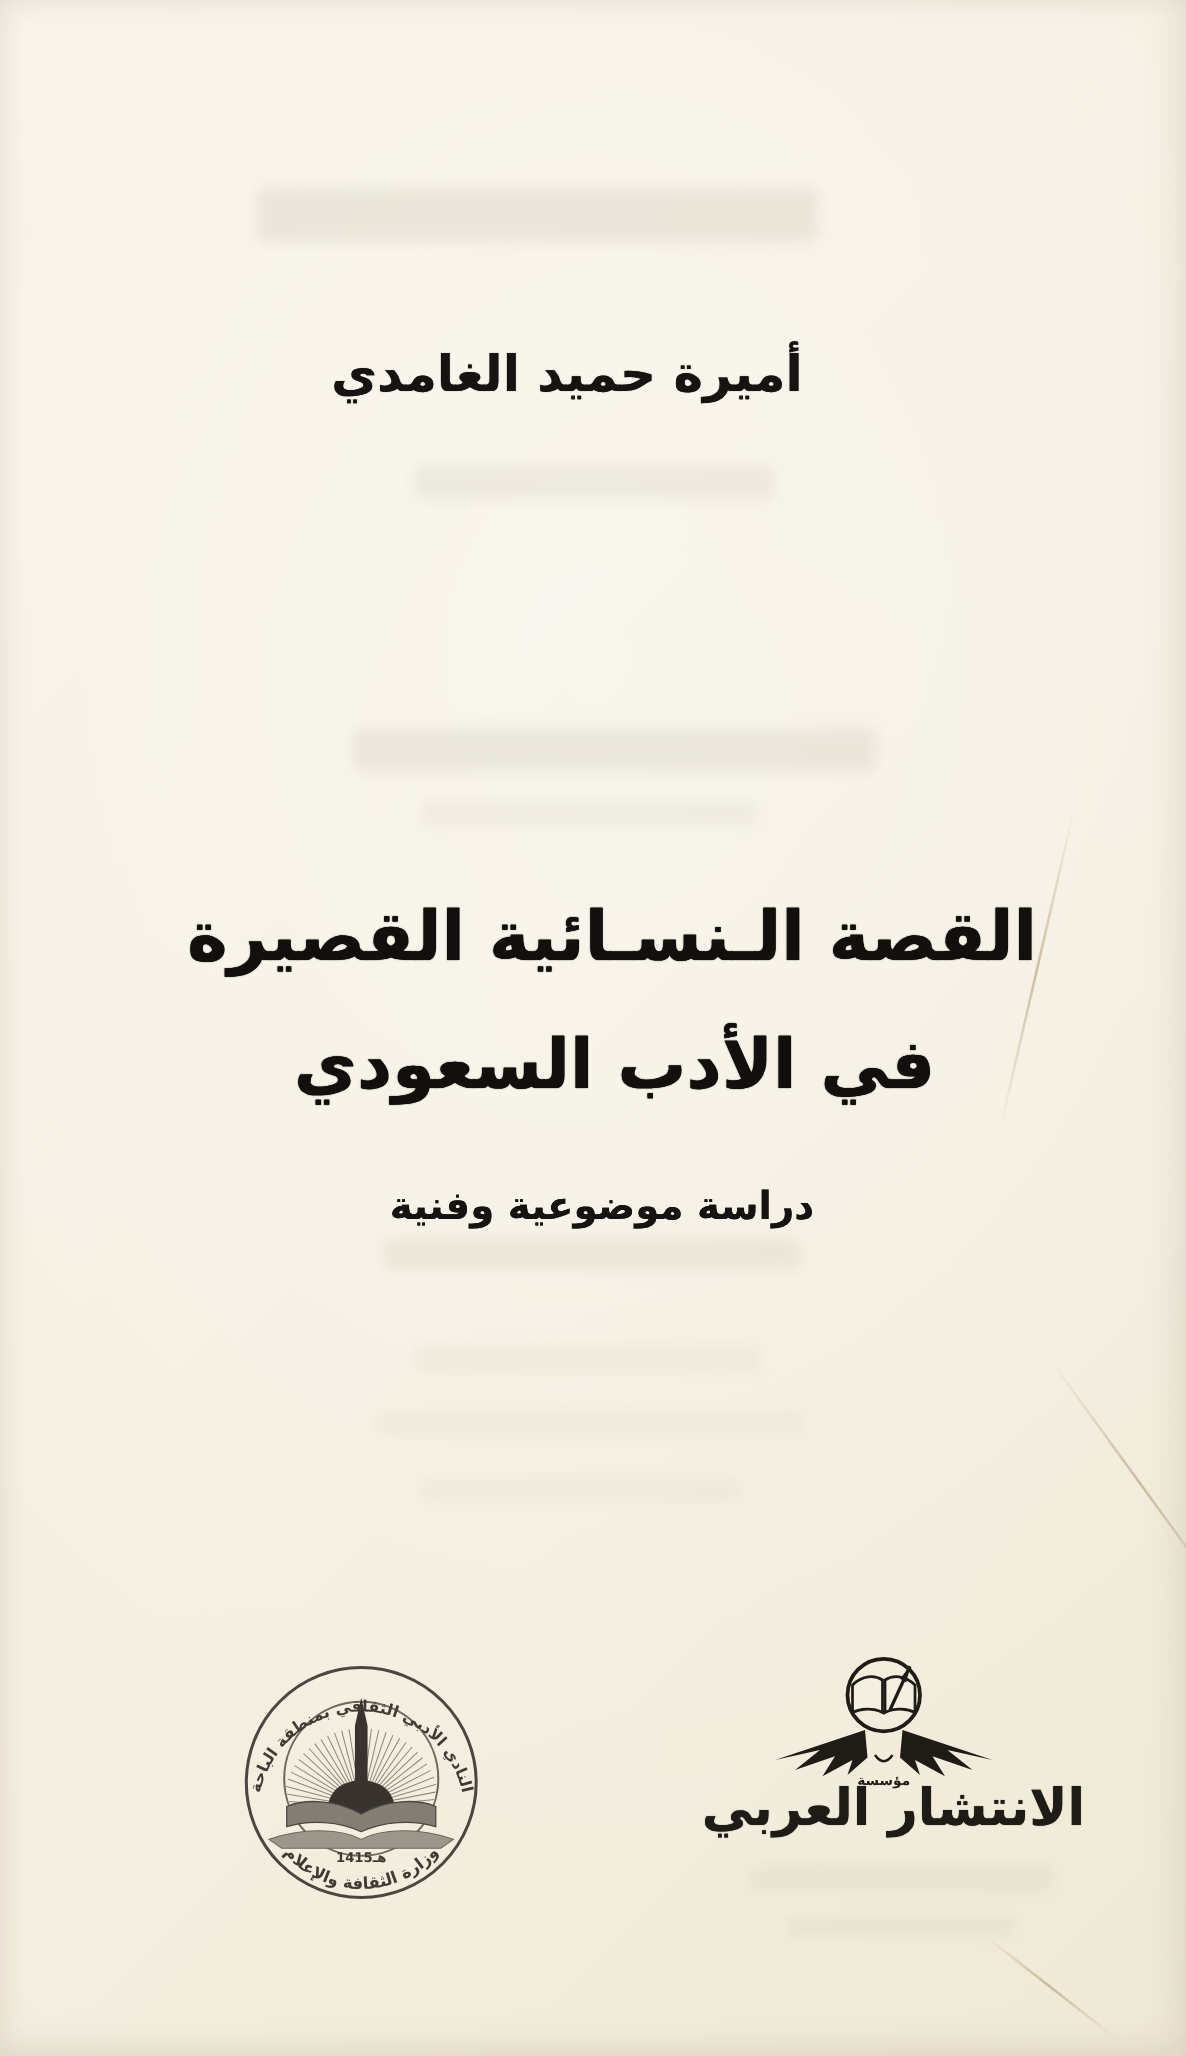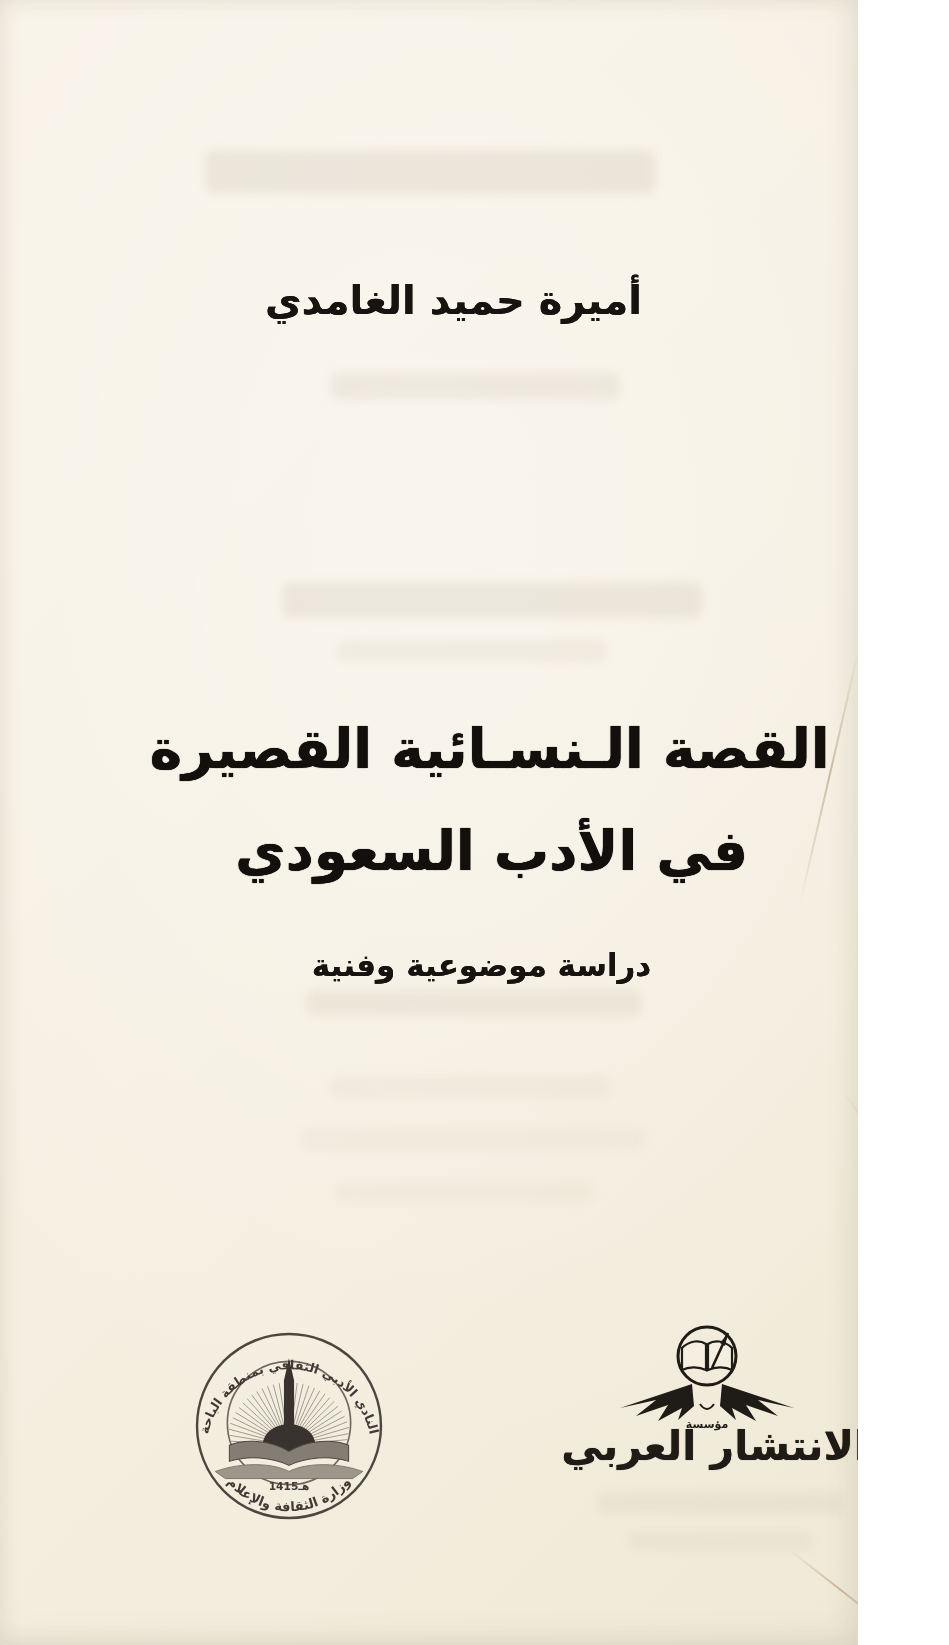--- a/index.html
+++ b/index.html
@@ -2,21 +2,21 @@
 <html lang="ar"><head>
 <meta charset="utf-8">
 <style>
   html,body{margin:0;padding:0;}
   body{
     width:949px;height:1645px;
     font-family:"DejaVu Sans",sans-serif;
     overflow:hidden;
   }
   .page{
-    position:relative;width:858px;height:1645px;overflow:hidden;
+    position:relative;width:949px;height:1645px;overflow:hidden;
     background:
       radial-gradient(130% 95% at 50% 32%, rgba(255,255,255,.38), rgba(255,255,255,0) 62%),
       linear-gradient(135deg,#f8f3e8 0%,#f5efe1 55%,#f0e9d7 100%);
   }
   .page::after{
     content:"";position:absolute;inset:0;pointer-events:none;
     box-shadow:inset -10px 0 26px rgba(92,80,58,.07), inset 0 -12px 30px rgba(92,80,58,.05),
                inset 6px 0 18px rgba(92,80,58,.04);
   }
   .ar{direction:rtl;unicode-bidi:plaintext;}

